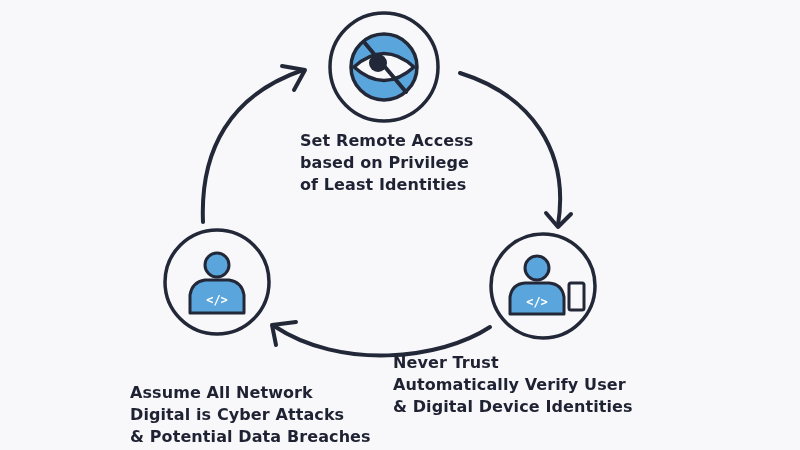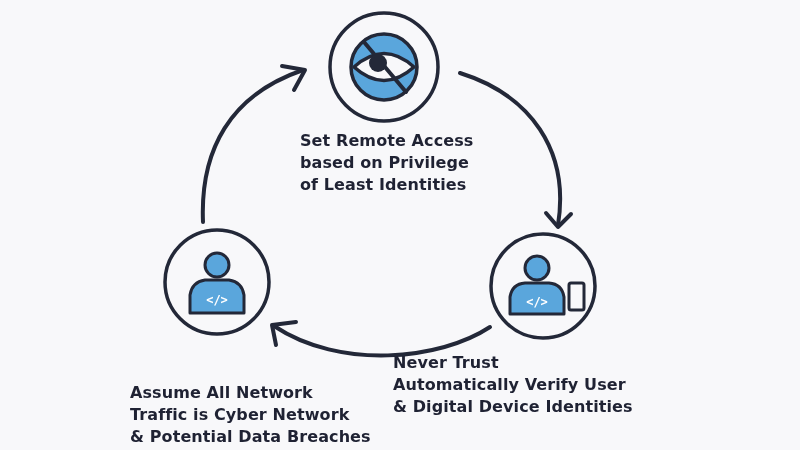--- a/index.html
+++ b/index.html
@@ -61,21 +61,21 @@
 </svg>
 
 <div class="label" style="left:300px; top:130px; width:170px;">
   <span>Set Remote Access</span>
   <span>based on Privilege</span>
   <span>of Least Identities</span>
 </div>
 
 <div class="label" style="left:130px; top:352px; width:250px;margin-top:30px;">
   <span style="padding-right:14px;">Assume All Network</span>
-  <span>Traffic is Cyber Network</span>
+  <span>Digital is Cyber Attacks</span>
   <span>&amp; Potential Data Breaches</span>
 </div>
 
 <div class="label" style="left:381px; top:352px; width:245px;margin-left:12px;">
   <span>Never Trust</span>
   <span>Automatically Verify User</span>
   <span>&amp; Digital Device Identities</span>
 </div>
 
 </body></html>

